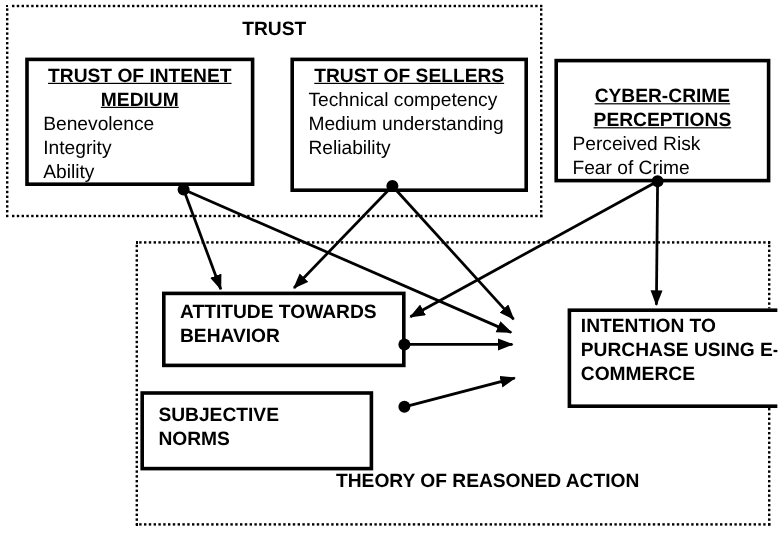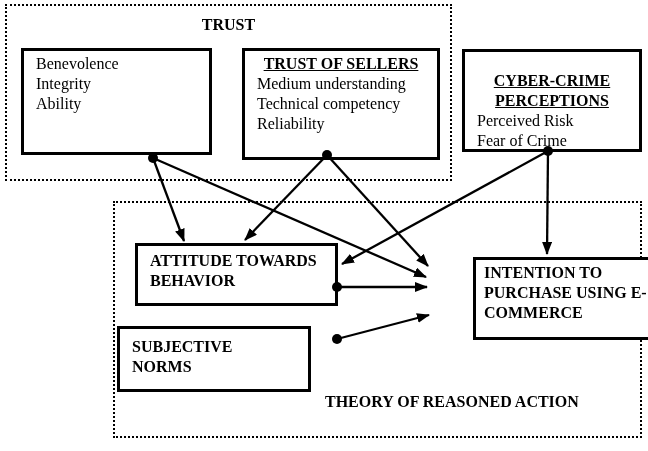--- a/index.html
+++ b/index.html
@@ -1,21 +1,21 @@
 <!DOCTYPE html>
 <html><head>
 <meta charset="utf-8">
 <style>
   html, body { margin: 0; padding: 0; background: #ffffff; }
   .stage {
     position: relative;
     width: 648px;
     height: 451px;
     background: #ffffff;
-    font-family: Liberation Serif, serif;
+    font-family: Liberation Sans, sans-serif;
     color: #000000;
     overflow: hidden;
   }
   .group {
     position: absolute;
     border: 2px dotted #000000;
     box-sizing: border-box;
     background: transparent;
   }
   .group-label {
@@ -40,21 +40,21 @@
   .center { text-align: center; }
   .items {
     font-size: 16px;
     line-height: 20px;
     padding-left: 8px;
   }
   
   #trust-group   { left: 5px;   top: 4px;   width: 447px; height: 177px; }
   #theory-group  { left: 113px; top: 201px; width: 529px; height: 237px; }
   #trust-label   { left: 5px;   top: 16px;  width: 447px; text-align: center; }
-  #theory-label  { left: 280px; top: 393px; margin-left: 45px; }
+  #theory-label  { left: 280px; top: 393px; }
   #node-internet { left: 21px;  top: 48px;  width: 191px; height: 107px; padding: 3px 4px 0 4px; }
   #node-sellers  { left: 242px; top: 48px;  width: 198px; height: 112px; padding: 3px 4px 0 4px; }
   #node-cyber    { left: 462px; top: 49px;  width: 180px; height: 103px; padding: 19px 4px 0 4px; }
   #node-attitude { left: 135px; top: 243px; width: 203px; height: 63px;  padding: 5px 8px 0 12px; }
   #node-norms    { left: 117px; top: 326px; width: 194px; height: 66px;  padding: 8px 24px 0 12px; }
   #node-intent   { left: 433px; top: 257px; width: 197px; height: 83px;  padding: 3px 6px 0 8px; margin-left: 40px; }
   #edge-layer {
     position: absolute;
     left: 0; top: 0;
     width: 648px; height: 451px;
@@ -68,32 +68,33 @@
 
 <div class="stage">
 
   <div class="group" id="trust-group"></div>
   <div class="group" id="theory-group"></div>
 
   <div class="group-label" id="trust-label">TRUST</div>
   <div class="group-label" id="theory-label">THEORY OF REASONED ACTION</div>
 
   <div class="node" id="node-internet">
+    <div class="node-title u center">TRUST OF INTENET MEDIUM</div>
     <div class="items">
       <div>Benevolence</div>
       <div>Integrity</div>
       <div>Ability</div>
     </div>
   </div>
 
   <div class="node" id="node-sellers">
     <div class="node-title u center">TRUST OF SELLERS</div>
     <div class="items">
+      <div>Technical competency</div>
       <div>Medium understanding</div>
-      <div>Technical competency</div>
       <div>Reliability</div>
     </div>
   </div>
 
   <div class="node" id="node-cyber">
     <div class="node-title u center">CYBER-CRIME PERCEPTIONS</div>
     <div class="items">
       <div>Perceived Risk</div>
       <div>Fear of Crime</div>
     </div>

